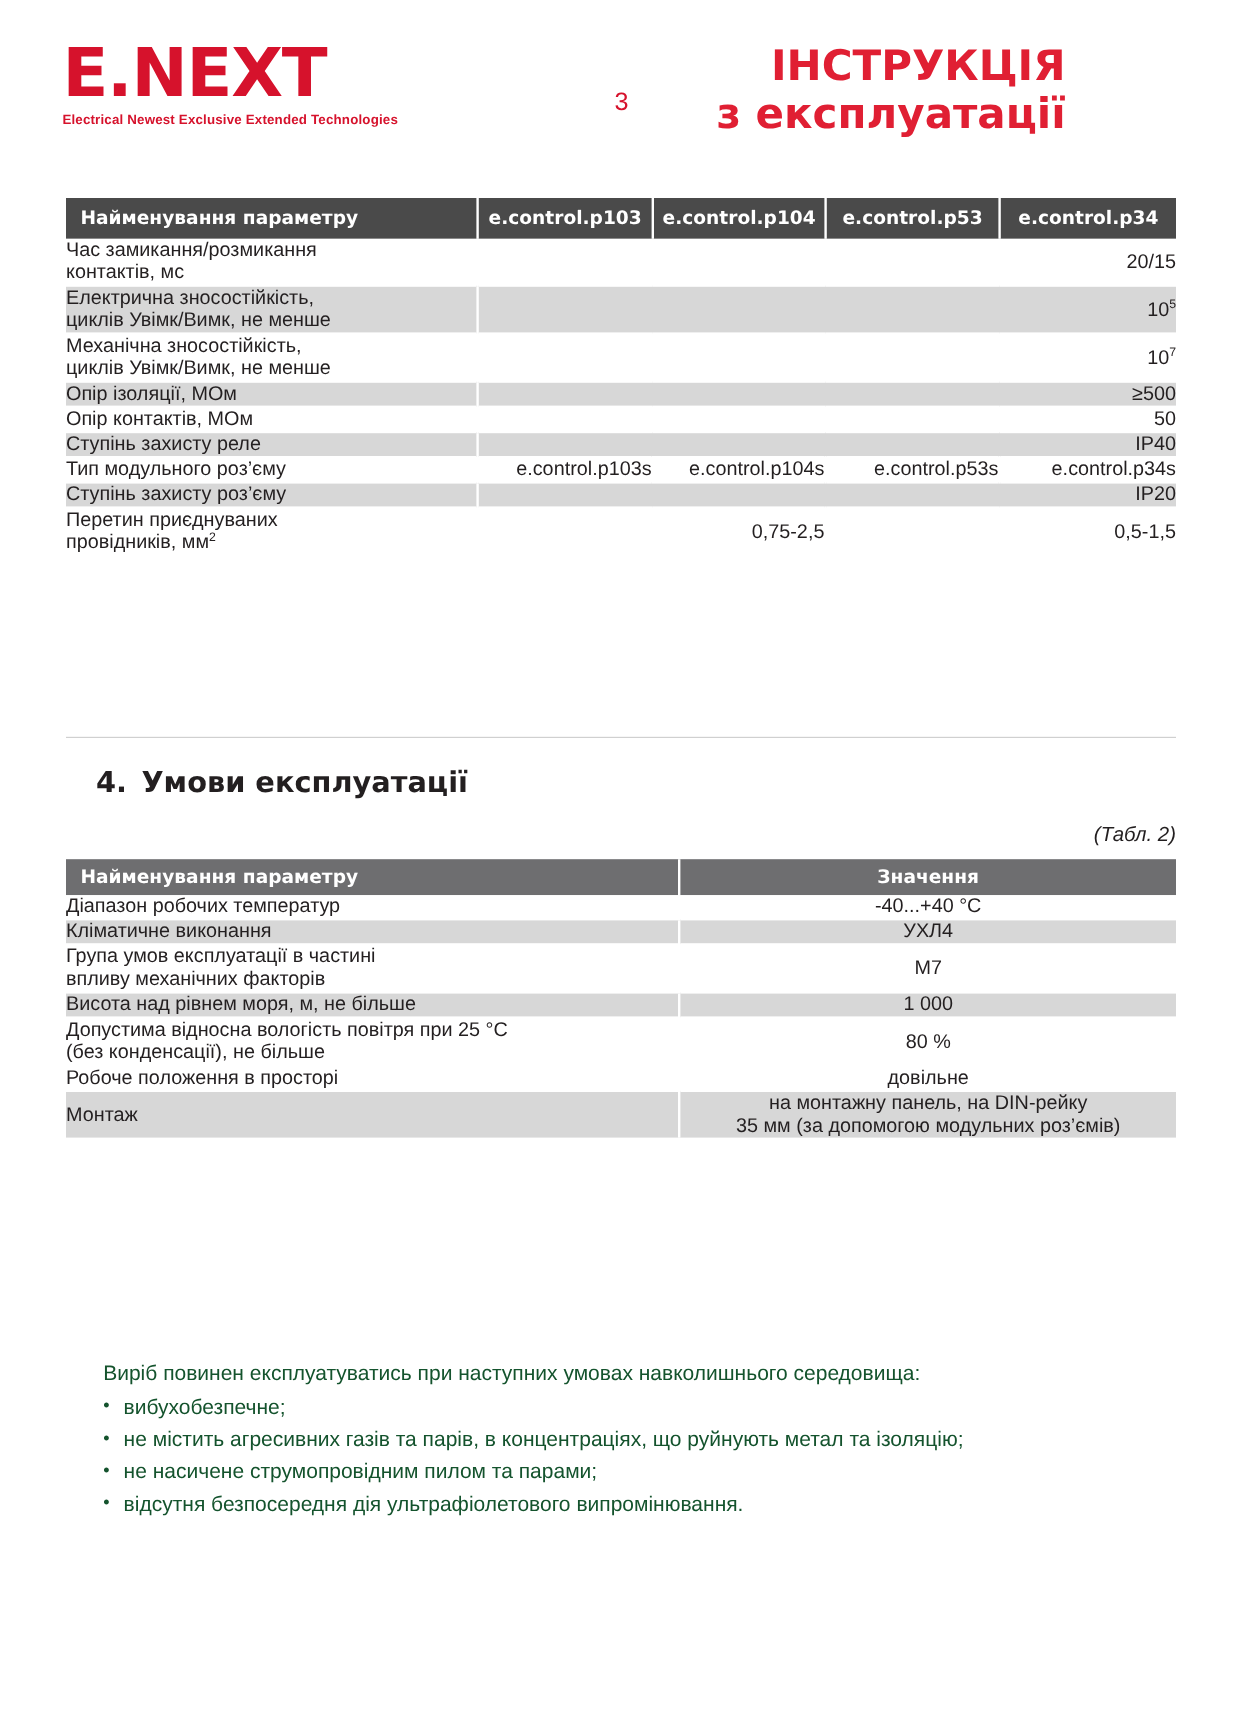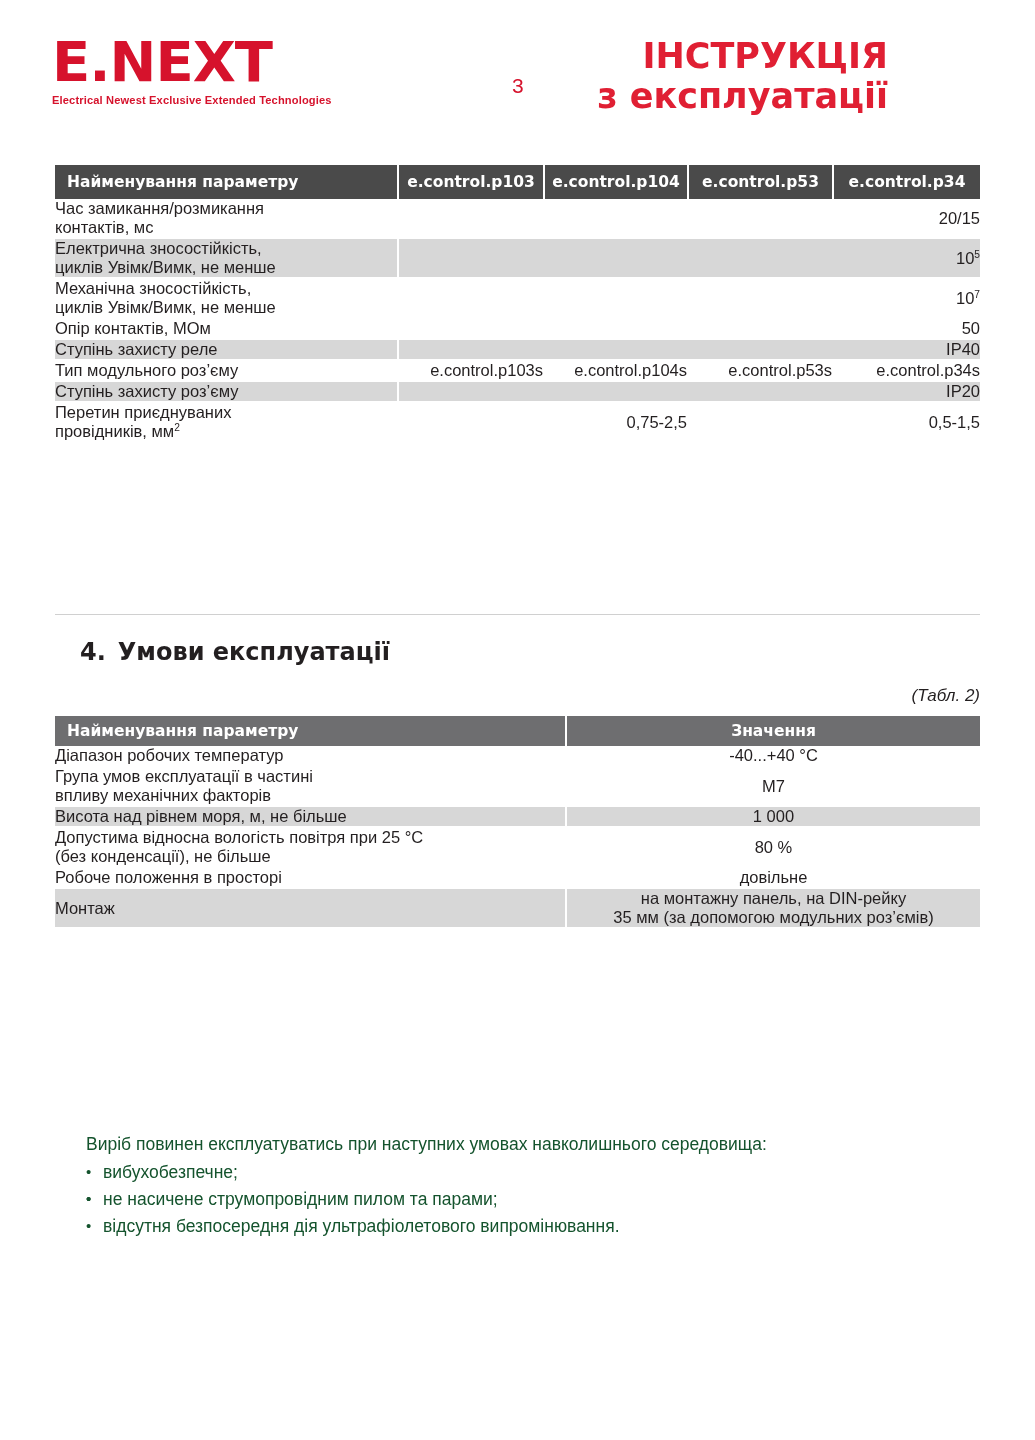--- a/index.html
+++ b/index.html
@@ -255,20 +255,24 @@
       </tr>
 
       <tr>
         <td class="name cell-pad-l">
           <span>Механічна зносостійкість,</span><br>
           <span>циклів Увімк/Вимк, не менше</span>
         </td>
         <td class="val cell-pad-c" colspan="4"><span>10</span><sup>7</sup></td>
       </tr>
 
+      <tr class="alt">
+        <td class="name cell-pad-l">Опір ізоляції, МОм</td>
+        <td class="val cell-pad-c" colspan="4">≥500</td>
+      </tr>
 
       <tr>
         <td class="name cell-pad-l">Опір контактів, МОм</td>
         <td class="val cell-pad-c" colspan="4">50</td>
       </tr>
 
       <tr class="alt">
         <td class="name cell-pad-l">Ступінь захисту реле</td>
         <td class="val cell-pad-c" colspan="4">IP40</td>
       </tr>
@@ -315,20 +319,24 @@
     <thead>
       <tr>
         <th class="th-name">Найменування параметру</th>
         <th class="th-val">Значення</th>
       </tr>
     </thead>
     <tbody>
       <tr>
         <td class="name cell-pad-l">Діапазон робочих температур</td>
         <td class="val cell-pad-c">-40...+40 °C</td>
+      </tr>
+      <tr class="alt">
+        <td class="name cell-pad-l">Кліматичне виконання</td>
+        <td class="val cell-pad-c">УХЛ4</td>
       </tr>
       <tr>
         <td class="name cell-pad-l">
           <span>Група умов експлуатації в частині</span><br>
           <span>впливу механічних факторів</span>
         </td>
         <td class="val cell-pad-c">М7</td>
       </tr>
       <tr class="alt">
         <td class="name cell-pad-l">Висота над рівнем моря, м, не більше</td>
@@ -358,20 +366,21 @@
 
 <div class="notes">
   <p class="intro">Виріб повинен експлуатуватись при наступних умовах навколишнього середовища:</p>
   <ul>
     <li>
       <span class="bullet">•</span>
       <span>вибухобезпечне;</span>
     </li>
     <li>
       <span class="bullet">•</span>
+      <span>не містить агресивних газів та парів, в концентраціях, що руйнують метал та ізоляцію;</span>
     </li>
     <li>
       <span class="bullet">•</span>
       <span>не насичене струмопровідним пилом та парами;</span>
     </li>
     <li>
       <span class="bullet">•</span>
       <span>відсутня безпосередня дія ультрафіолетового випромінювання.</span>
     </li>
   </ul>

